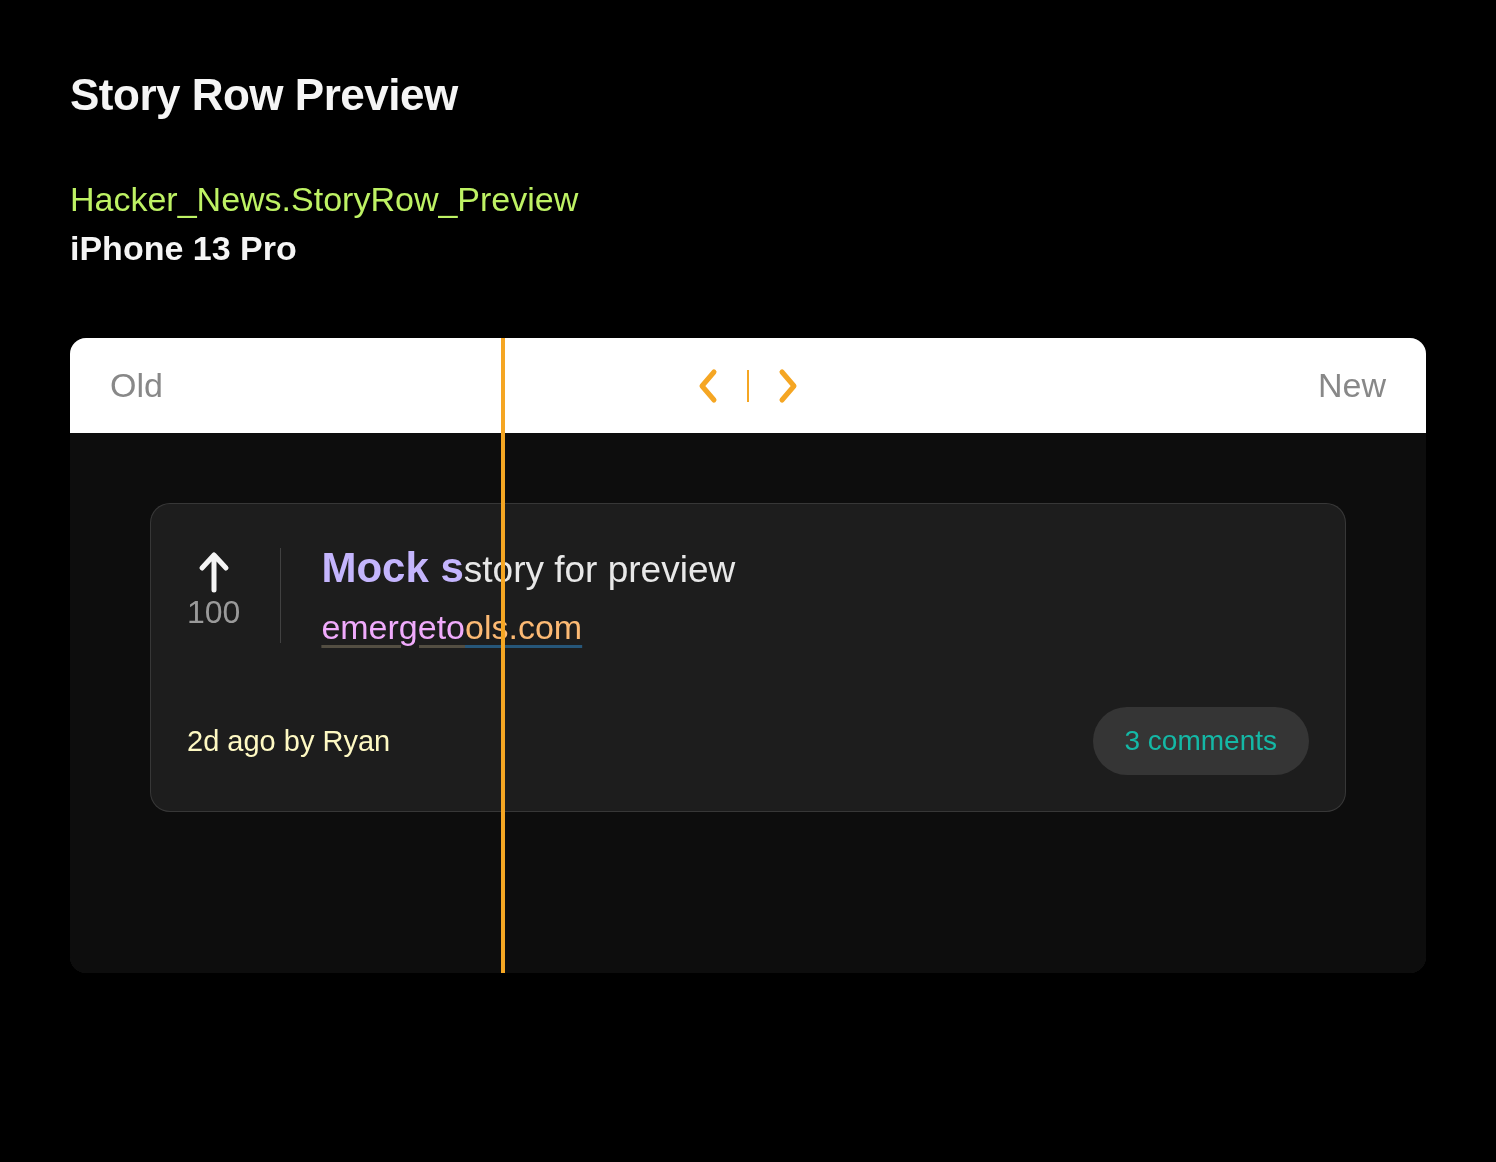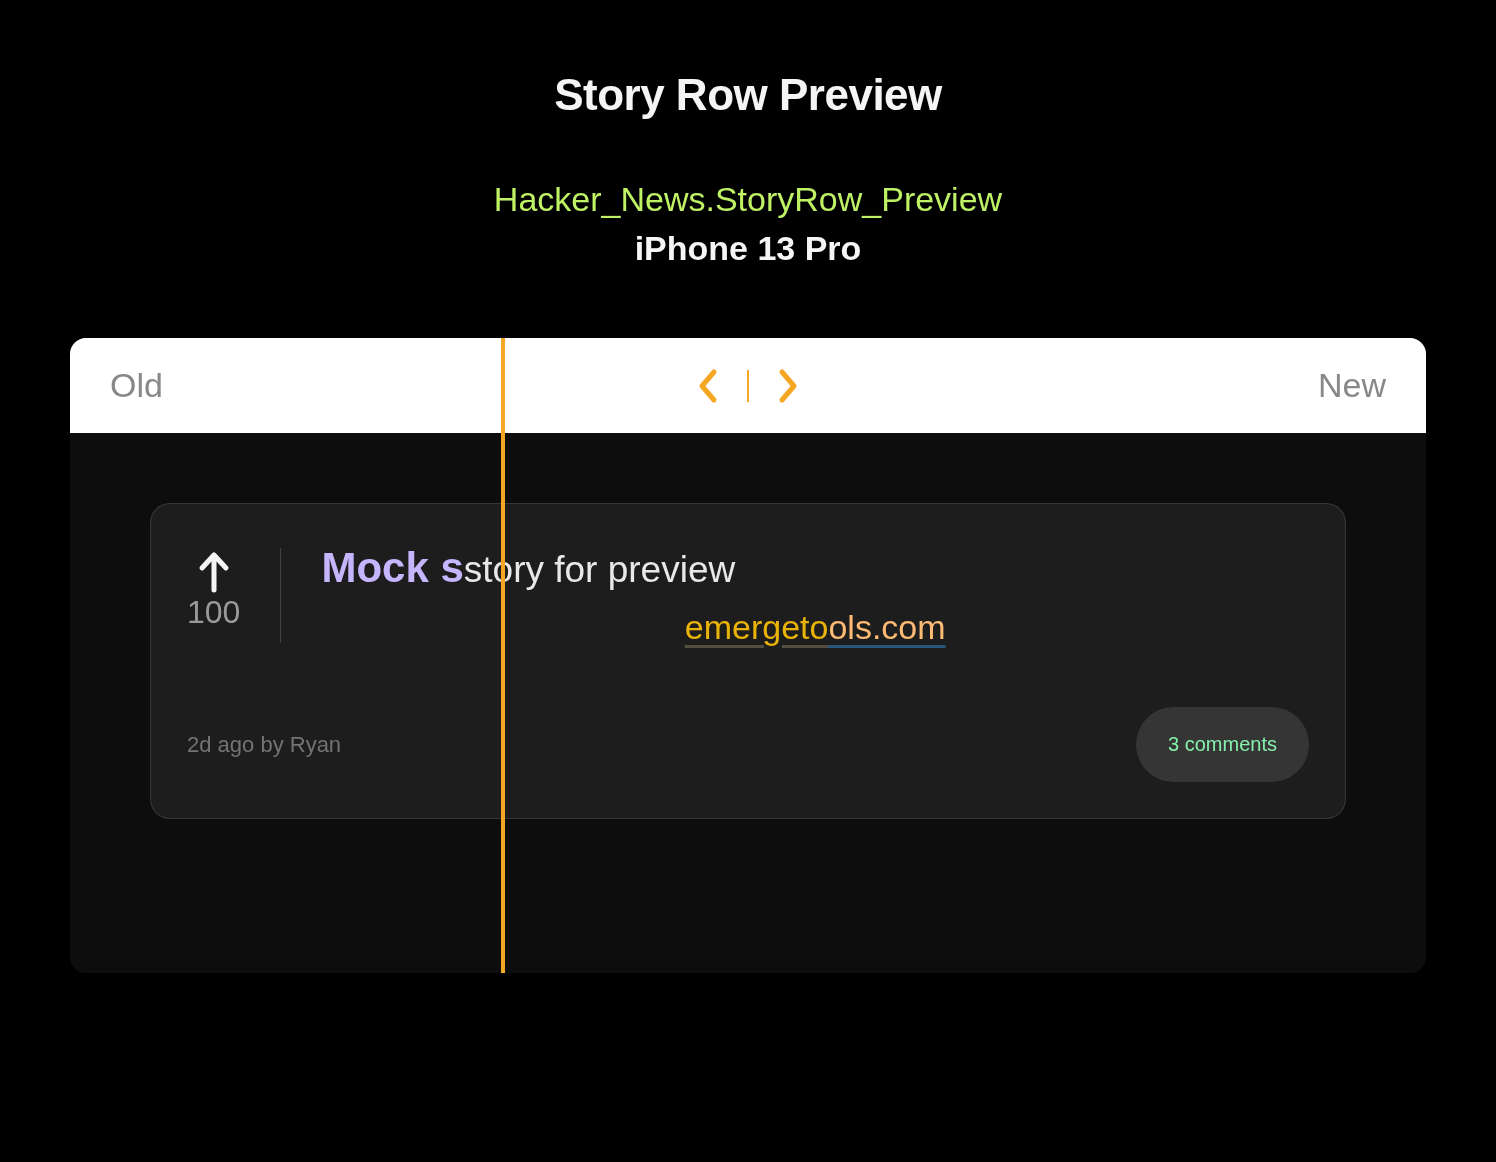--- a/index.html
+++ b/index.html
@@ -15,21 +15,20 @@
       height: 1162px;
       overflow: hidden;
       padding: 10px;
     }
     
     .container {
       background: #000;
       padding: 60px 60px 0 60px;
       border-radius: 8px;
       height: 100%;
-      text-align: center;
     }
     
     .page-title {
       color: #f5f5f5;
       font-size: 44px;
       font-weight: 600;
       letter-spacing: -0.5px;
       margin-bottom: 60px;
     }
     
@@ -172,51 +171,51 @@
       font-weight: 700;
     }
     
     .title-new {
       color: #e8e8e8;
       font-size: 37px;
       font-weight: 400;
     }
     
     .story-link {
-      color: #eab308;
+      color: #f0abfc;
       font-size: 34px;
       text-decoration: underline;
       text-decoration-color: rgba(138, 128, 104, 0.5);
       text-underline-offset: 6px;
     }
     
     .link-new-part {
       color: #fdba74;
       text-decoration: underline;
       text-decoration-color: rgba(47, 143, 214, 0.5);
     }
     
     .story-bottom {
       display: flex;
       align-items: center;
       justify-content: space-between;
     }
     
     .story-byline {
-      color: #737373;
-      font-size: 22px;
+      color: #fef9c3;
+      font-size: 29px;
       font-weight: 400;
     }
     
     .comments-pill {
       background: rgba(90, 90, 90, 0.4);
       border-radius: 40px;
-      padding: 26px 32px;
-      color: #86efac;
-      font-size: 20px;
+      padding: 18px 32px;
+      color: #14b8a6;
+      font-size: 28px;
       font-weight: 400;
     }
   </style>
 </head>
 <body>
 
 <div class="container">
 
   <h1 class="page-title">Story Row Preview</h1>
 

